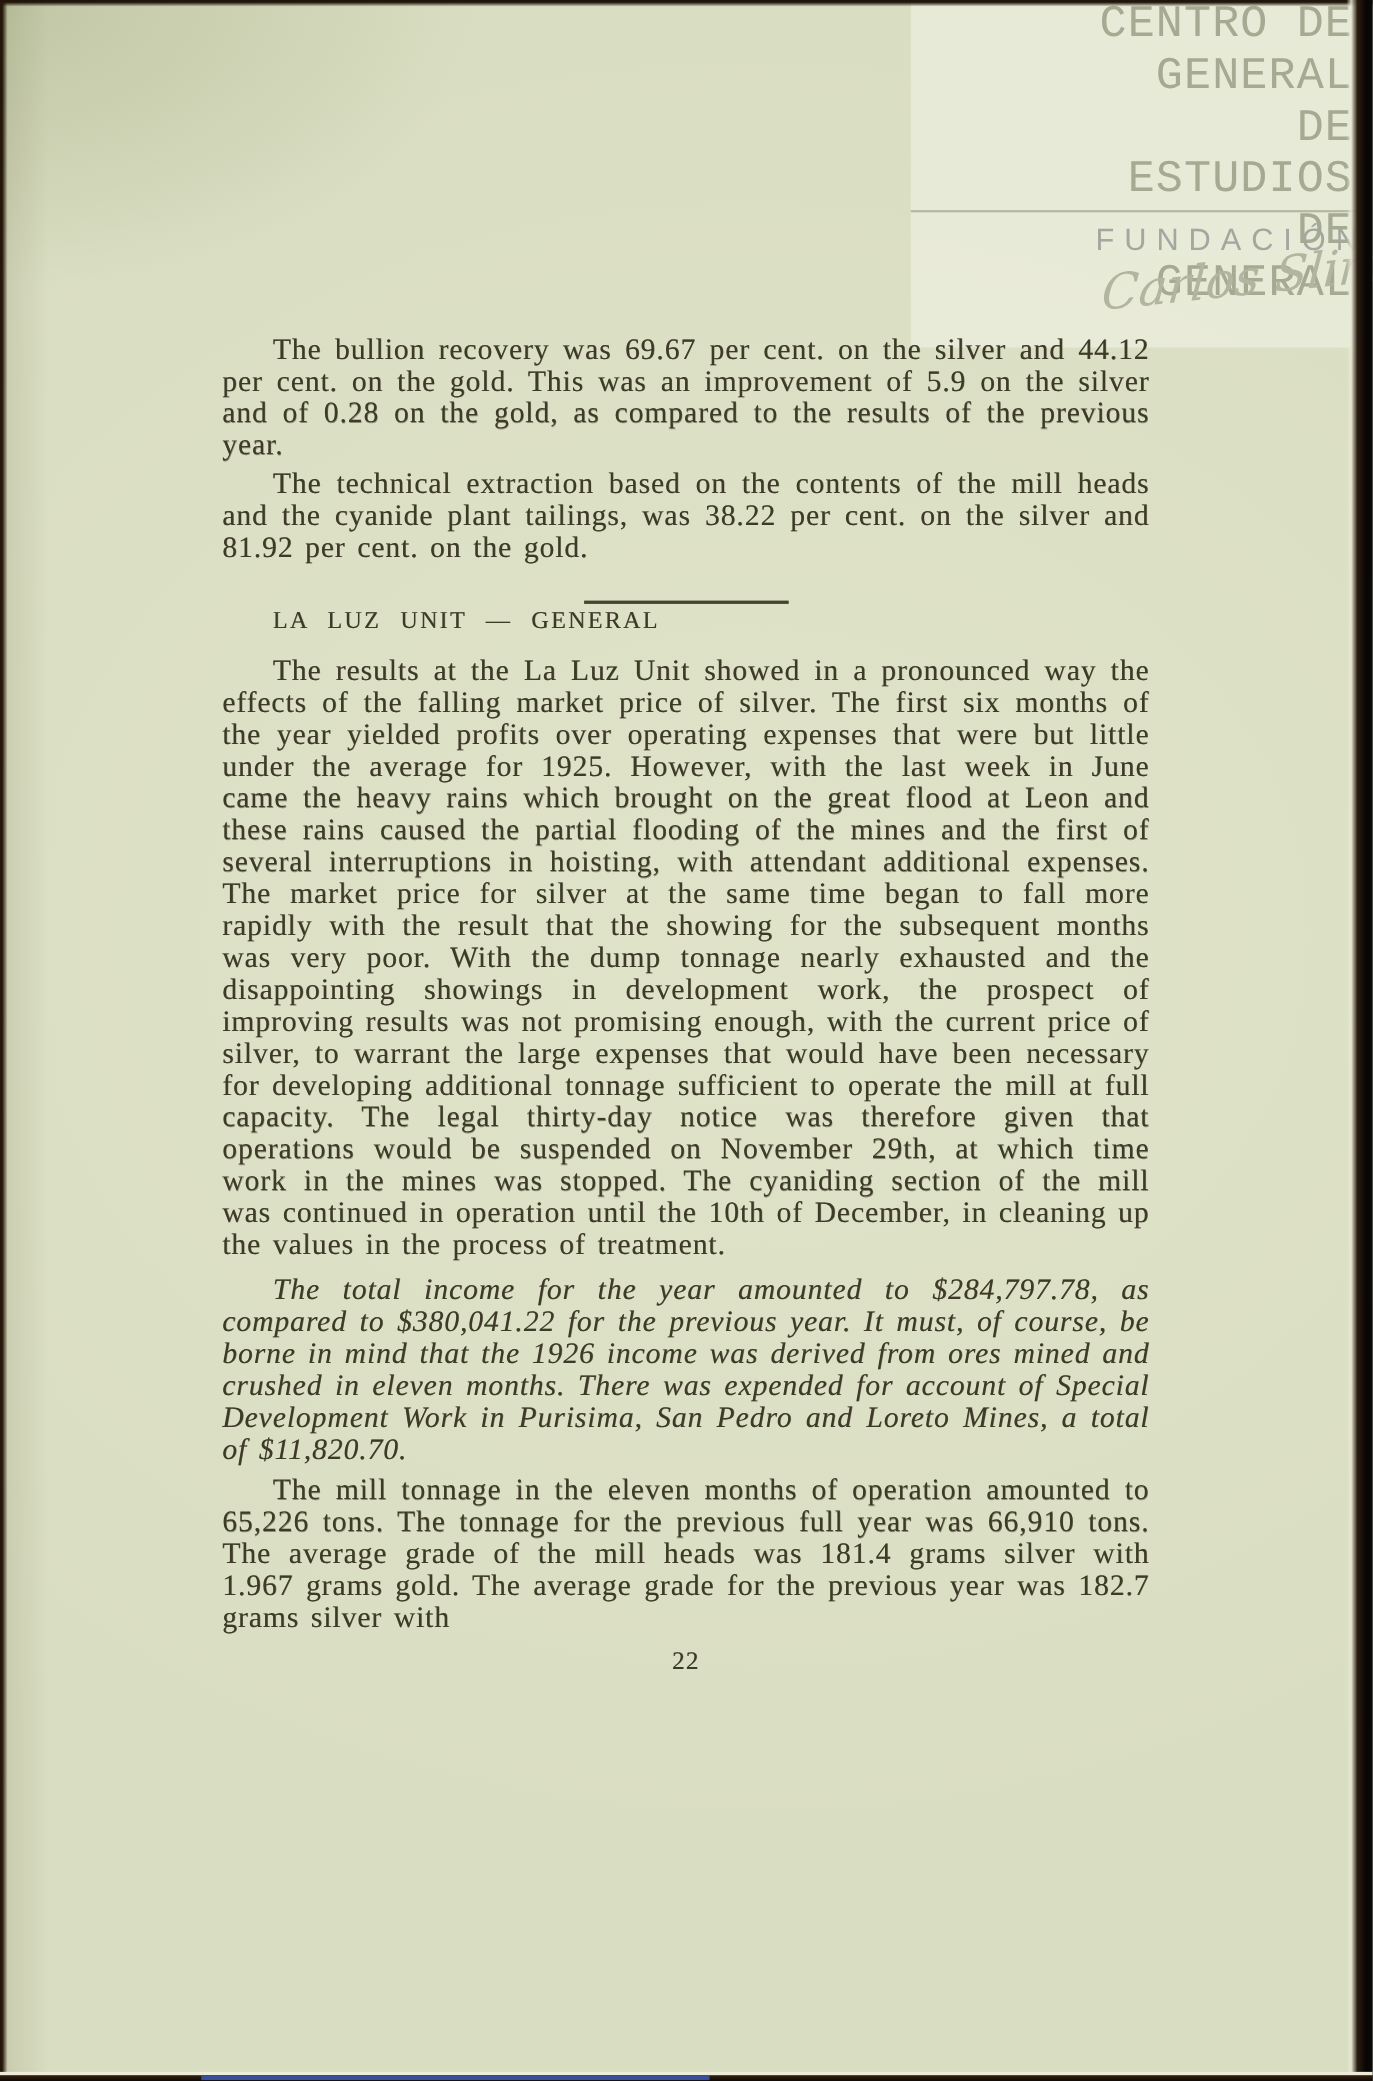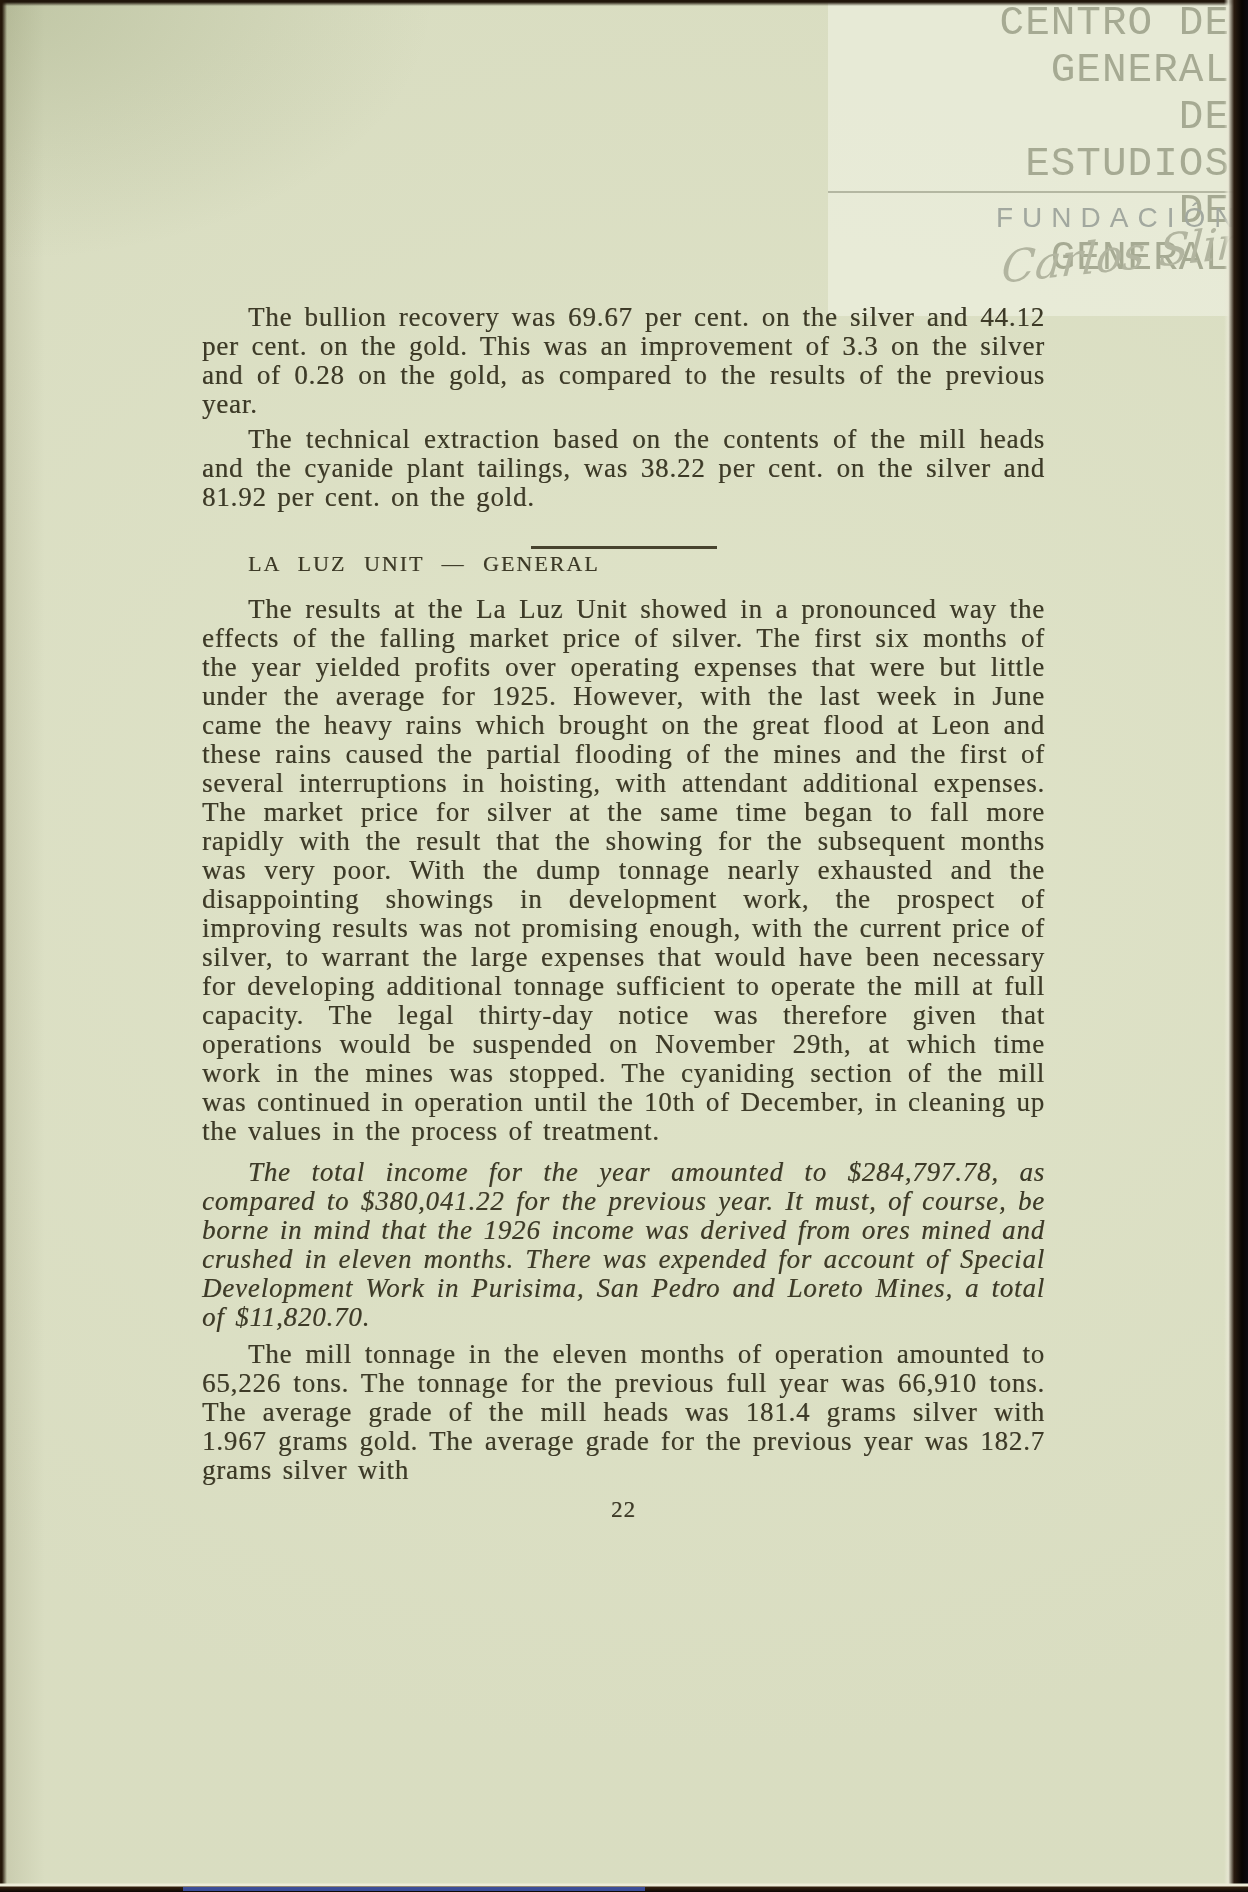--- a/index.html
+++ b/index.html
@@ -69,21 +69,21 @@
       <div>GENERAL</div>
       <div>DE ESTUDIOS</div>
       <div>DE GENERAL</div>
     </div>
     <div class="wm-divider"></div>
     <div class="wm-foundation">FUNDACIÓN</div>
     <div class="wm-signature">Carlos Slim</div>
   </div>
 
   <div class="text-col">
-    <p class="para-1">The bullion recovery was 69.67 per cent. on the silver and 44.12 per cent. on the gold.  This was an improvement of 3.3 on the silver and of 0.28 on the gold, as compared to the results of the previous year.</p>
+    <p class="para-1">The bullion recovery was 69.67 per cent. on the silver and 44.12 per cent. on the gold.  This was an improvement of 5.9 on the silver and of 0.28 on the gold, as compared to the results of the previous year.</p>
     <p class="para-2">The technical extraction based on the contents of the mill heads and the cyanide plant tailings, was 38.22 per cent. on the silver and 81.92 per cent. on the gold.</p>
 
     <div class="section-rule"></div>
     <p class="section-heading">LA LUZ UNIT — GENERAL</p>
 
     <p class="para-3">The results at the La Luz Unit showed in a pronounced way the effects of the falling market price of silver.  The first six months of the year yielded profits over operating expenses that were but little under the average for 1925. However, with the last week in June came the heavy rains which brought on the great flood at Leon and these rains caused the partial flooding of the mines and the first of several interruptions in hoisting, with attendant additional expenses.  The market price for silver at the same time began to fall more rapidly with the result that the showing for the subsequent months was very poor.  With the dump tonnage nearly exhausted and the disappointing showings in development work, the prospect of improving results was not promising enough, with the current price of silver, to warrant the large expenses that would have been necessary for developing additional tonnage sufficient to operate the mill at full capacity.  The legal thirty-day notice was therefore given that operations would be suspended on November 29th, at which time work in the mines was stopped.  The cyaniding section of the mill was continued in operation until the 10th of December, in cleaning up the values in the process of treatment.</p>
     <p class="para-4">The total income for the year amounted to $284,797.78, as compared to $380,041.22 for the previous year.  It must, of course, be borne in mind that the 1926 income was derived from ores mined and crushed in eleven months.  There was expended for account of Special Development Work in Purisima, San Pedro and Loreto Mines, a total of $11,820.70.</p>
     <p class="para-5">The mill tonnage in the eleven months of operation amounted to 65,226 tons.  The tonnage for the previous full year was 66,910 tons.  The average grade of the mill heads was 181.4 grams silver with 1.967 grams gold.  The average grade for the previous year was 182.7 grams silver with</p>
 
     <div class="page-number">22</div>

